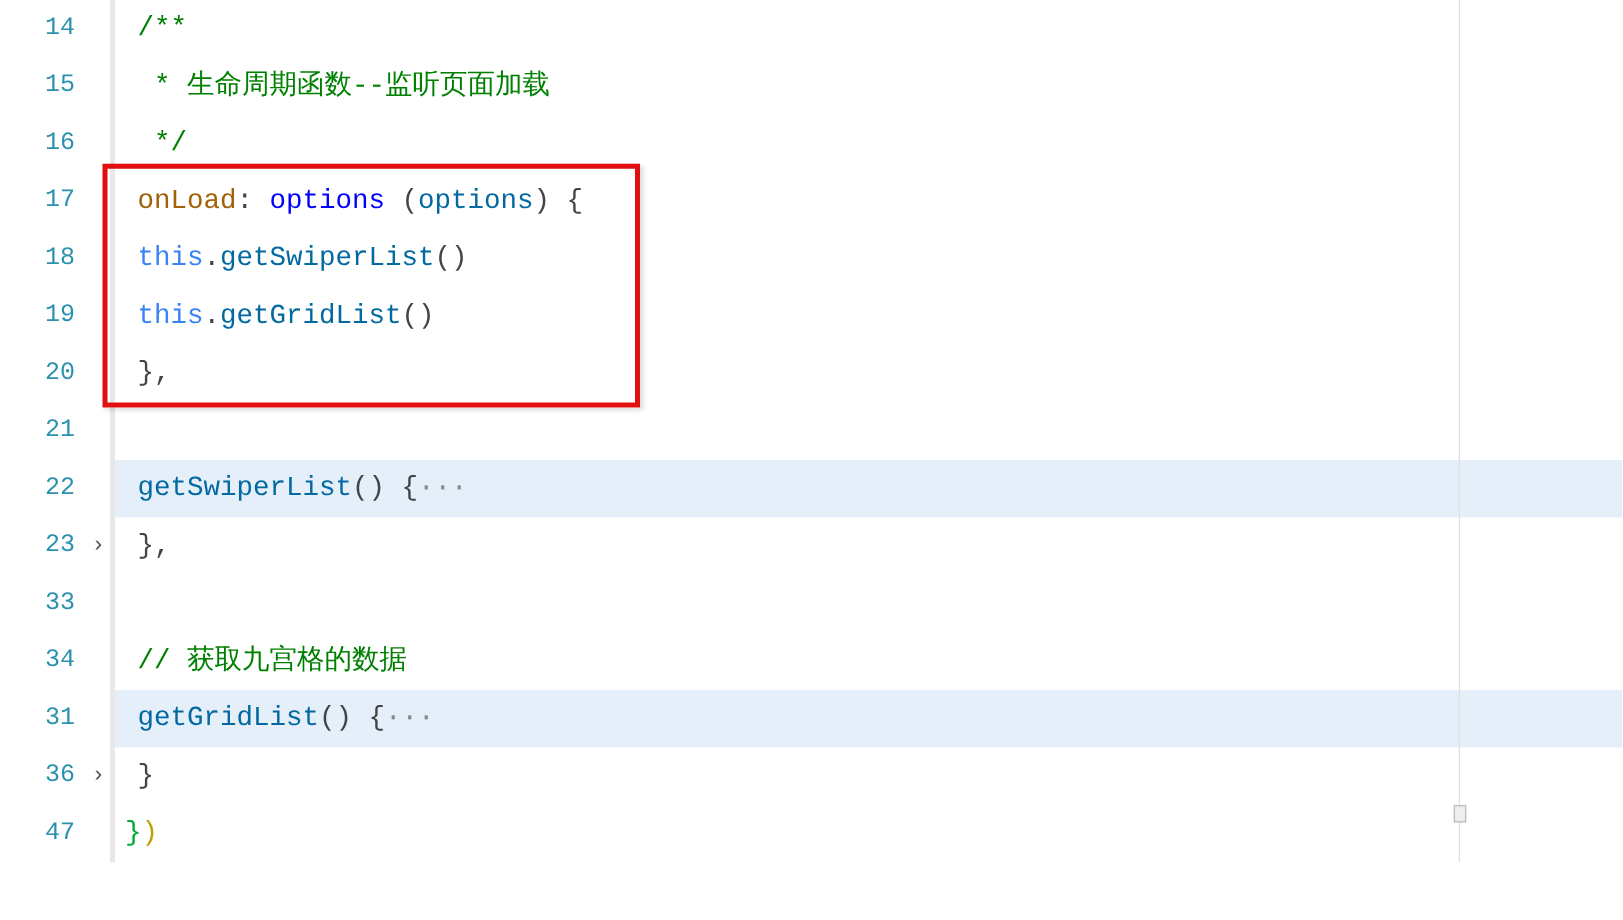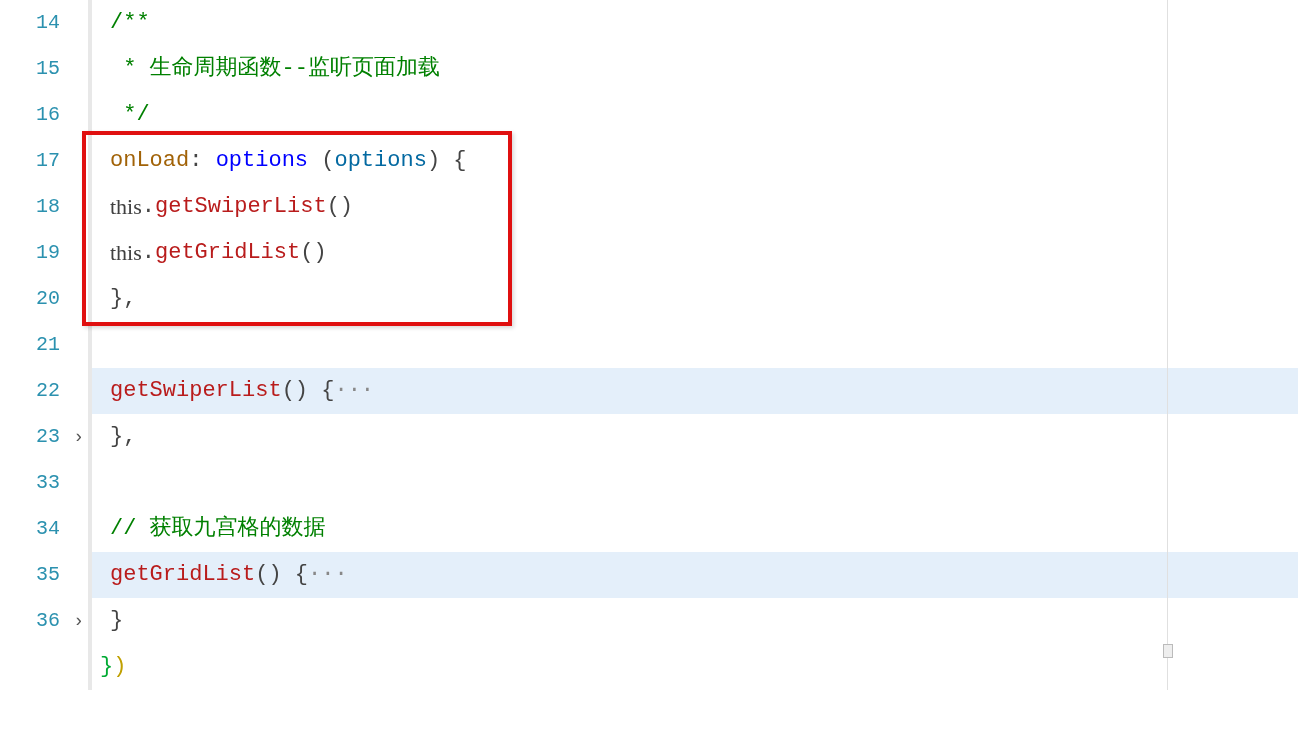--- a/index.html
+++ b/index.html
@@ -49,22 +49,22 @@
     align-items: center;
     padding-left: 18px;
     white-space: pre;
     font-size: 22px;
   }
   .code-line.hl {
     background: #e4effa;
   }
   .c-comment { color: #008000; }
   .c-keyword { color: #0000ff; }
-  .c-this { color: #404040; font-family: Liberation Serif, serif; }
-  .c-member { color: #b91c1c; }
+  .c-this { color: #3b82f6; }
+  .c-member { color: #0369a1; }
   .c-param { color: #0369a1; }
   .c-punc { color: #444; }
   .c-prop { color: #a16207; }
   .c-brace { color: #444; }
   .c-fold { color: #888; }
   .c-end1 { color: #0a3; }
   .c-end2 { color: #c0a000; }
 
   .red-box {
     position: absolute;
@@ -129,25 +129,28 @@
         <span>23</span>
         <span class="fold-chevron">›</span>
       </div>
     <div class="gutter-line">
         <span>33</span>
       </div>
     <div class="gutter-line">
         <span>34</span>
       </div>
     <div class="gutter-line">
-        <span>35</span>
+        <span>31</span>
       </div>
     <div class="gutter-line">
         <span>36</span>
         <span class="fold-chevron">›</span>
+      </div>
+    <div class="gutter-line">
+        <span>47</span>
       </div>
   </div>
 
   <div class="code">
     <div class="right-edge"></div>
     <div class="scrollbar-hint"></div>
 
     <div class="code-line"><span class="c-comment">/**</span></div>
     <div class="code-line"><span class="c-comment"> * 生命周期函数--监听页面加载</span></div>
     <div class="code-line"><span class="c-comment"> */</span></div>

